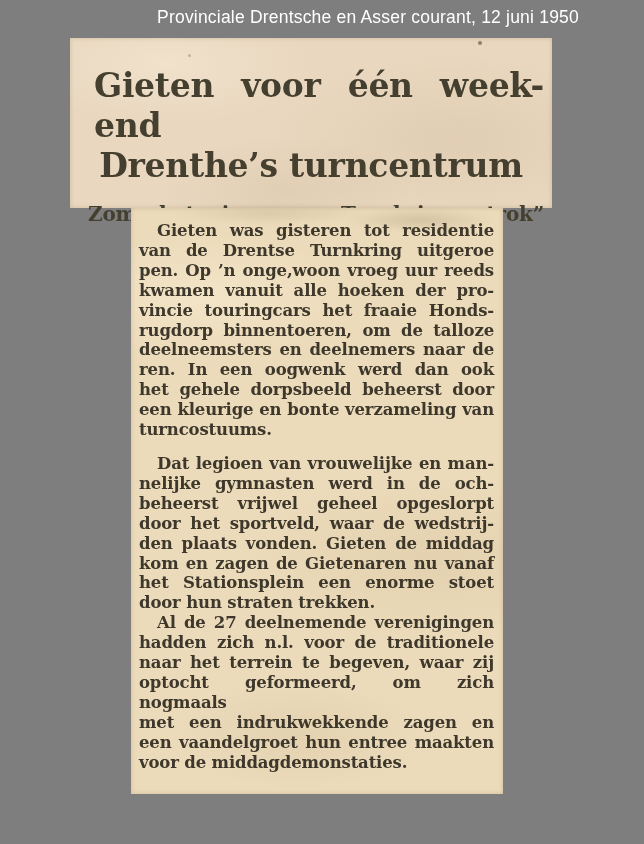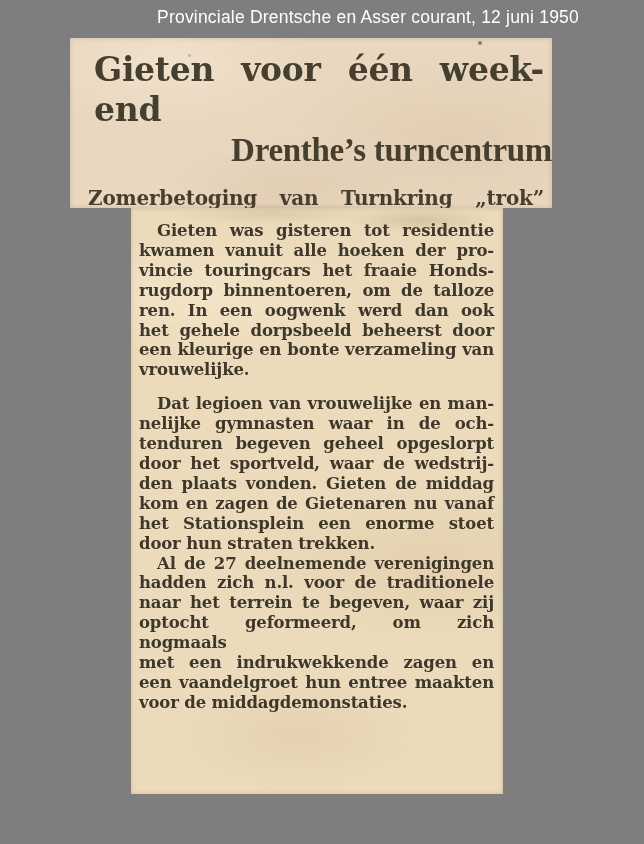--- a/index.html
+++ b/index.html
@@ -46,27 +46,27 @@
     padding:13px 9px 0 8px;
   }
   .hl{
     font-weight:700;
     font-size:33px;
     line-height:40px;
     letter-spacing:-.3px;
     white-space:nowrap;
   }
   .hl1{
-    margin-top:12px;
+    margin-top:28px;
     padding:0 8px 0 24px;
     text-align:justify;
     text-align-last:justify;
     white-space:normal;
   }
-  .hl2{text-align:right;font-family:Liberation Serif, serif;}
+  .hl2{text-align:center;}
   .sub{
     font-weight:700;
     font-size:20px;
     line-height:28px;
     letter-spacing:-.2px;
   }
   .sub1{
     margin-top:14px;
     padding:0 8px 0 18px;
     text-align:justify;
@@ -115,32 +115,35 @@
   <div class="sub sub1">Zomerbetoging van Turnkring „trok”</div>
   <div class="sub sub2">27 verenigingen</div>
 </div>
 
 <div class="paper clip-body">
   <span class="ghost g1"></span>
   <span class="ghost g2"></span>
   <div class="bodytext">
       <div class="para">
         <div class="bline first">Gieten was gisteren tot residentie</div>
+        <div class="bline">van de Drentse Turnkring uitgeroe</div>
+        <div class="bline">pen. Op ’n onge,woon vroeg uur reeds</div>
         <div class="bline">kwamen vanuit alle hoeken der pro-</div>
         <div class="bline">vincie touringcars het fraaie Honds-</div>
         <div class="bline">rugdorp binnentoeren, om de talloze</div>
+        <div class="bline">deelneemsters en deelnemers naar de</div>
         <div class="bline">ren. In een oogwenk werd dan ook</div>
         <div class="bline">het gehele dorpsbeeld beheerst door</div>
         <div class="bline">een kleurige en bonte verzameling van</div>
-        <div class="bline lastline">vrouwelijke.</div>
+        <div class="bline lastline">turncostuums.</div>
       </div>
       <div class="para gap">
         <div class="bline first">Dat legioen van vrouwelijke en man-</div>
-        <div class="bline">nelijke gymnasten waar in de och-</div>
-        <div class="bline">tenduren begeven geheel opgeslorpt</div>
+        <div class="bline">nelijke gymnasten werd in de och-</div>
+        <div class="bline">beheerst vrijwel geheel opgeslorpt</div>
         <div class="bline">door het sportveld, waar de wedstrij-</div>
         <div class="bline">den plaats vonden. Gieten de middag</div>
         <div class="bline">kom en zagen de Gietenaren nu vanaf</div>
         <div class="bline">het Stationsplein een enorme stoet</div>
         <div class="bline lastline">door hun straten trekken.</div>
       </div>
       <div class="para">
         <div class="bline first">Al de 27 deelnemende verenigingen</div>
         <div class="bline">hadden zich n.l. voor de traditionele</div>
         <div class="bline">naar het terrein te begeven, waar zij</div>

